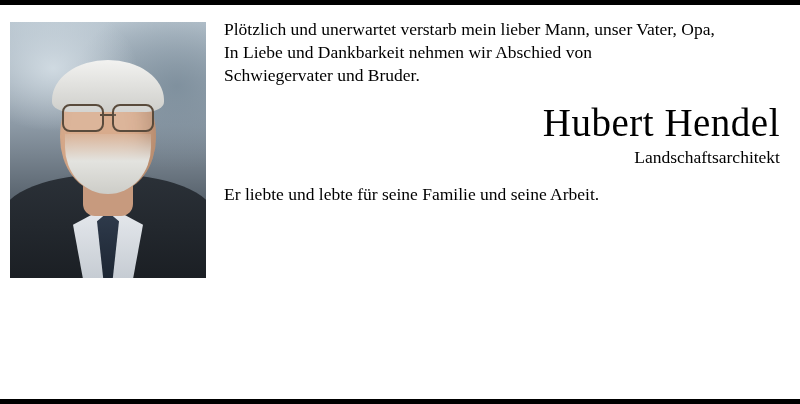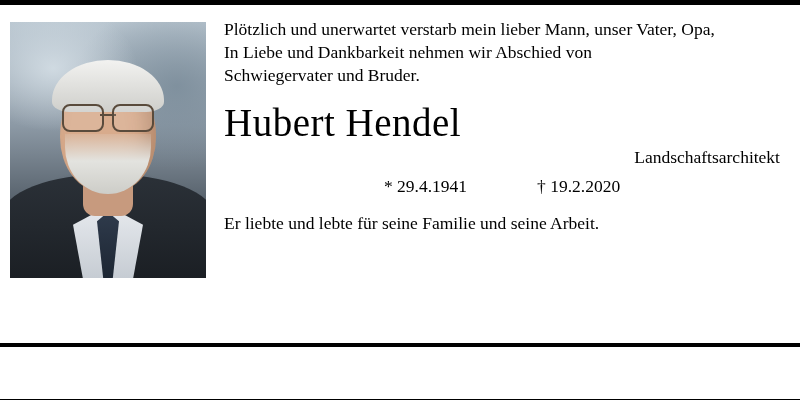--- a/index.html
+++ b/index.html
@@ -10,21 +10,21 @@
   body {
     width: 800px;
     height: 404px;
     font-family: "Liberation Serif", serif;
     color: #000000;
     overflow: hidden;
   }
   .obituary {
     position: relative;
     width: 800px;
-    height: 347px;
+    height: 404px;
     background: #ffffff;
     box-sizing: border-box;
     border-top: 4px solid #000000;
     border-bottom: 4px solid #000000;
   }
   .inner-frame {
     position: absolute;
     left: 0;
     top: 0;
     width: 800px;
@@ -169,21 +169,21 @@
     display: flex;
     flex-direction: column;
   }
   .intro {
     font-size: 17.5px;
     line-height: 1.32;
     text-align: left;
   }
   .intro div { white-space: nowrap; }
   .name {
-    text-align: left;
+    text-align: right;
     font-size: 39px;
     line-height: 1.12;
     letter-spacing: 0.5px;
     margin-top: 14px;
   }
   .profession {
     text-align: right;
     font-size: 17.5px;
     margin-top: 2px;
   }
@@ -235,23 +235,19 @@
 
       <div class="intro">
         <div>Plötzlich und unerwartet verstarb mein lieber Mann, unser Vater, Opa,</div>
         <div>In Liebe und Dankbarkeit nehmen wir Abschied von</div>
         <div>Schwiegervater und Bruder.</div>
       </div>
 
       <div class="name">Hubert Hendel</div>
       <div class="profession">Landschaftsarchitekt</div>
 
-      <div class="dates">
-        <span class="birth">* 29.4.1941</span>
-        <span class="death">† 19.2.2020</span>
-      </div>
 
       <div class="epitaph">Er liebte und lebte für seine Familie und seine Arbeit.</div>
 
 
     </div>
   </div>
 </div>
 
 </body></html>

